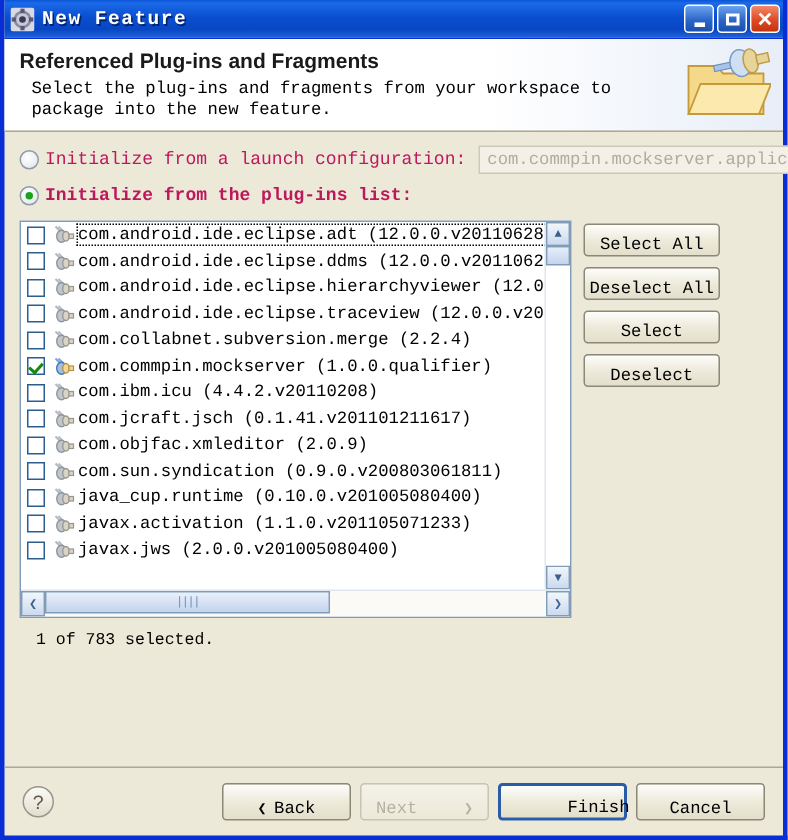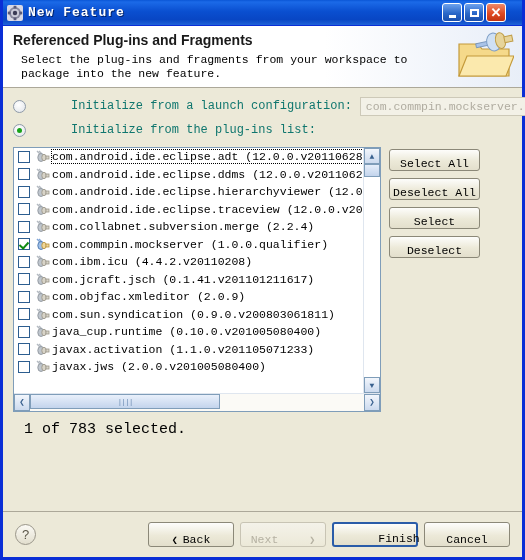--- a/index.html
+++ b/index.html
@@ -14,21 +14,21 @@
     box-sizing:border-box;
     border:3px solid #0a2ed6;
     border-top:none;
     background:#ece9d8;
   }
   
   .titlebar{
     height:26px;box-sizing:border-box;
     background:linear-gradient(to bottom,#0a56d6 0%,#1b6ae8 8%,#0a4fd0 45%,#0846c4 78%,#1f63d8 100%);
     display:flex;align-items:center;
-    padding:0 16px 0 4px;
+    padding:0 2px 0 4px;
     border-bottom:1px solid #0a2ed6;
   }
   .title-gear{
     width:16px;height:16px;flex:0 0 16px;margin-right:5px;
     position:relative;
   }
   .title-text{
     color:#ffffff;font-size:13px;font-weight:bold;
     letter-spacing:1px;
     text-shadow:1px 1px 0 #00226b;
@@ -66,33 +66,33 @@
     margin:5px 0 0 8px;font-size:11.5px;color:#000;line-height:14px;
     max-width:405px;
   }
   .header-icon{
     position:absolute;right:8px;top:4px;width:58px;height:52px;
   }
 
   
   .body{padding:0 10px;position:relative;}
   .row-radio{display:flex;align-items:center;height:24px;margin-top:6px;}
-  .row-radio2{display:flex;align-items:center;height:22px;margin-top:1px;}
+  .row-radio2{display:flex;align-items:center;height:22px;margin-top:1px;font-weight:bold;}
   .radio{
     width:13px;height:13px;flex:0 0 13px;border-radius:50%;
     box-sizing:border-box;
     border:1px solid #8e9aa8;
     background:radial-gradient(circle at 40% 35%,#ffffff,#dfe3e8);
     margin-right:4px;position:relative;
   }
   .radio.checked:after{
     content:"";position:absolute;left:3px;top:3px;width:5px;height:5px;
     border-radius:50%;background:#19a319;
   }
-  .radio-label{font-size:12px;color:#0f766e;white-space:nowrap;margin-left:41px;}
+  .radio-label{font-size:12px;color:#be185d;white-space:nowrap;}
   .combo{
     margin-left:8px;flex:1 1 auto;height:19px;box-sizing:border-box;
     border:1px solid #cdc9b8;background:#f3f1e7;
     display:flex;align-items:center;max-width:233px;
   }
   .combo-text{
     flex:1 1 auto;padding-left:5px;color:#b0aca0;font-size:11.5px;
     white-space:nowrap;overflow:hidden;
   }
 
@@ -174,21 +174,21 @@
     font-size:11.5px;color:#000;
     background:linear-gradient(to bottom,#fdfdfb,#ece9d8 55%,#e3dfcc);
     border:1px solid #8b8878;border-radius:3px;
     box-sizing:border-box;
     display:flex;align-items:flex-end;justify-content:center;
     cursor:default;
   }
   .side-btns .btn{width:91px;height:22px;}
 
   .status{
-    margin-top:9px;margin-left:11px;font-size:15px;color:#000;
+    margin-top:9px;margin-left:11px;font-size:11px;color:#000;
   }
 
   
   .sep{
     position:absolute;left:0;right:0;bottom:45px;height:1px;background:#aca899;
   }
   .footer{
     position:absolute;left:0;right:0;bottom:0;height:45px;
     display:flex;align-items:center;padding:0 12px;box-sizing:border-box;
   }

